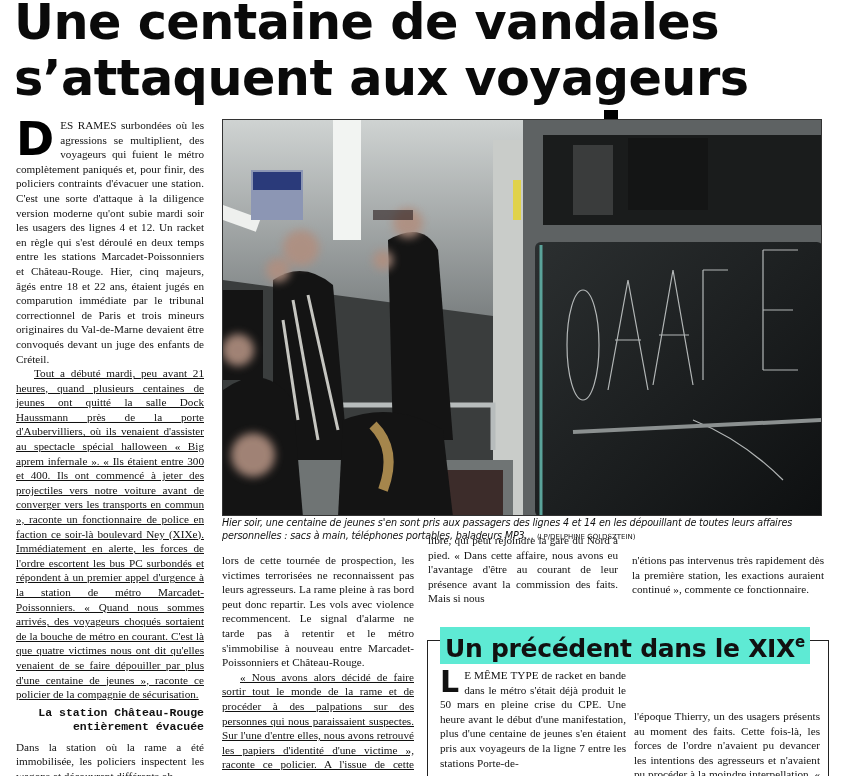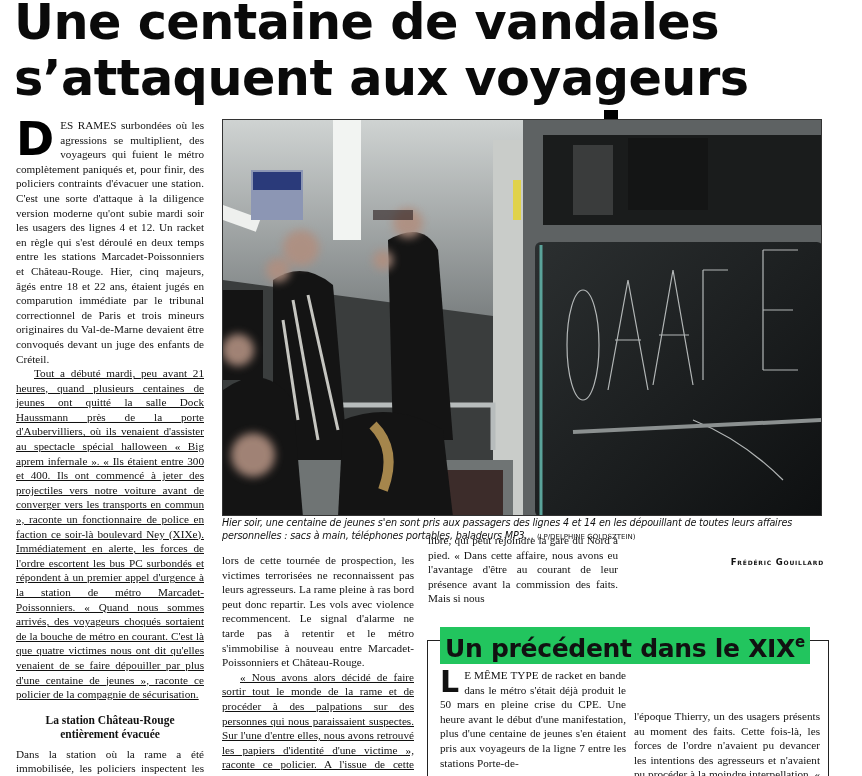--- a/index.html
+++ b/index.html
@@ -17,22 +17,22 @@
   .col { position: absolute; font-size: 11.2px; line-height: 14.6px; text-align: justify; }
   .col p { text-indent: 0; margin: 0; }
   .col p.ind { text-indent: 18px; text-decoration: underline; }
 
   #col1 { left: 16px; top: 118px; width: 188px; }
   .dropcap {
     float: left; font-family: "DejaVu Sans", sans-serif; font-weight: bold;
     font-size: 46px; line-height: 38px; margin: 2px 6px 0 0; color: #000;
   }
   .subhead {
-    font-family: Liberation Serif, serif; font-weight: bold; font-size: 11.5px;
-    line-height: 14px; margin: 11px 0 6px 0; text-align: center;
+    font-family: Liberation Mono, monospace; font-weight: bold; font-size: 11.5px;
+    line-height: 14px; margin: 4px 0 6px 0; text-align: right;
   }
 
   .photo {
     position: absolute; left: 222px; top: 119px; width: 600px; height: 397px;
     border: 1px solid #333; overflow: hidden; background: #1b1d1c;
   }
   .caption {
     position: absolute; left: 222px; top: 516px; width: 605px;
     font-family: "DejaVu Sans", sans-serif; font-style: italic; font-size: 9.6px; line-height: 13px;
     letter-spacing: -0.15px;
@@ -45,21 +45,21 @@
   .byline {
     text-align: right; font-family: "DejaVu Sans", sans-serif; font-weight: bold;
     font-size: 8.5px; letter-spacing: 0.8px; margin-top: 2px; font-variant: small-caps;
   }
 
   .box {
     position: absolute; left: 427px; top: 640px; width: 402px; height: 150px;
     border-left: 1.5px solid #222; border-right: 1.5px solid #222; border-top: 1.5px solid #222;
   }
   .box-title {
-    position: absolute; left: 440px; top: 627px; padding: 0 5px; background: #22c55e;
+    position: absolute; left: 440px; top: 627px; padding: 0 5px; background: #5eead4;
     font-family: "DejaVu Sans", sans-serif; font-weight: bold; font-size: 25px; line-height: 30px;
     letter-spacing: -0.3px; white-space: nowrap;
   }
   .box-title sup { font-size: 15px; vertical-align: 10px; }
   #boxcol1 { left: 440px; top: 668px; width: 186px; }
   #boxcol2 { left: 634px; top: 668px; width: 186px; margin-top: 41px; }
   .dropcap-sm {
     float: left; font-family: "DejaVu Sans", sans-serif; font-weight: bold;
     font-size: 30px; line-height: 26px; margin: 1px 5px 0 0;
   }
@@ -164,21 +164,21 @@
 <div class="col" id="col2">
   <p>lors de cette tournée de prospection, les victimes terrorisées ne reconnaissent pas leurs agresseurs. La rame pleine à ras bord peut donc repartir. Les vols avec violence recommencent. Le signal d'alarme ne tarde pas à retentir et le métro s'immobilise à nouveau entre Marcadet-Poissonniers et Château-Rouge.</p>
   <p class="ind">« Nous avons alors décidé de faire sortir tout le monde de la rame et de procéder à des palpations sur des personnes qui nous paraissaient suspectes. Sur l'une d'entre elles, nous avons retrouvé les papiers d'identité d'une victime », raconte ce policier. A l'issue de cette procédure</p>
 </div>
 
 <div class="col" id="col3">
   <p>libre, qui peut rejoindre la gare du Nord à pied. « Dans cette affaire, nous avons eu l'avantage d'être au courant de leur présence avant la commission des faits. Mais si nous</p>
 </div>
 
 <div class="col" id="col4">
-  <div class="byline">Frédéric Gouillard</div>
+  <p>n'étions pas intervenus très rapidement dès la première station, les exactions auraient continué », commente ce fonctionnaire.</p>
 </div>
 
 <div class="box"></div>
 <div class="box-title"><span>Un précédent dans le XIX</span><sup>e</sup></div>
 
 <div class="col" id="boxcol1">
   <p><span class="dropcap-sm">L</span><span>E MÊME TYPE de racket en bande dans le métro s'était déjà produit le 50 mars en pleine crise du CPE. Une heure avant le début d'une manifestation, plus d'une centaine de jeunes s'en étaient pris aux voyageurs de la ligne 7 entre les stations Porte-de-</span></p>
 </div>
 <div class="col" id="boxcol2">
   <p>l'époque Thierry, un des usagers présents au moment des faits. Cette fois-là, les forces de l'ordre n'avaient pu devancer les intentions des agresseurs et n'avaient pu procéder à la moindre interpellation. « Ils m'ont pris mon portable et je n'ai pas bougé, j'ai juste</p>

